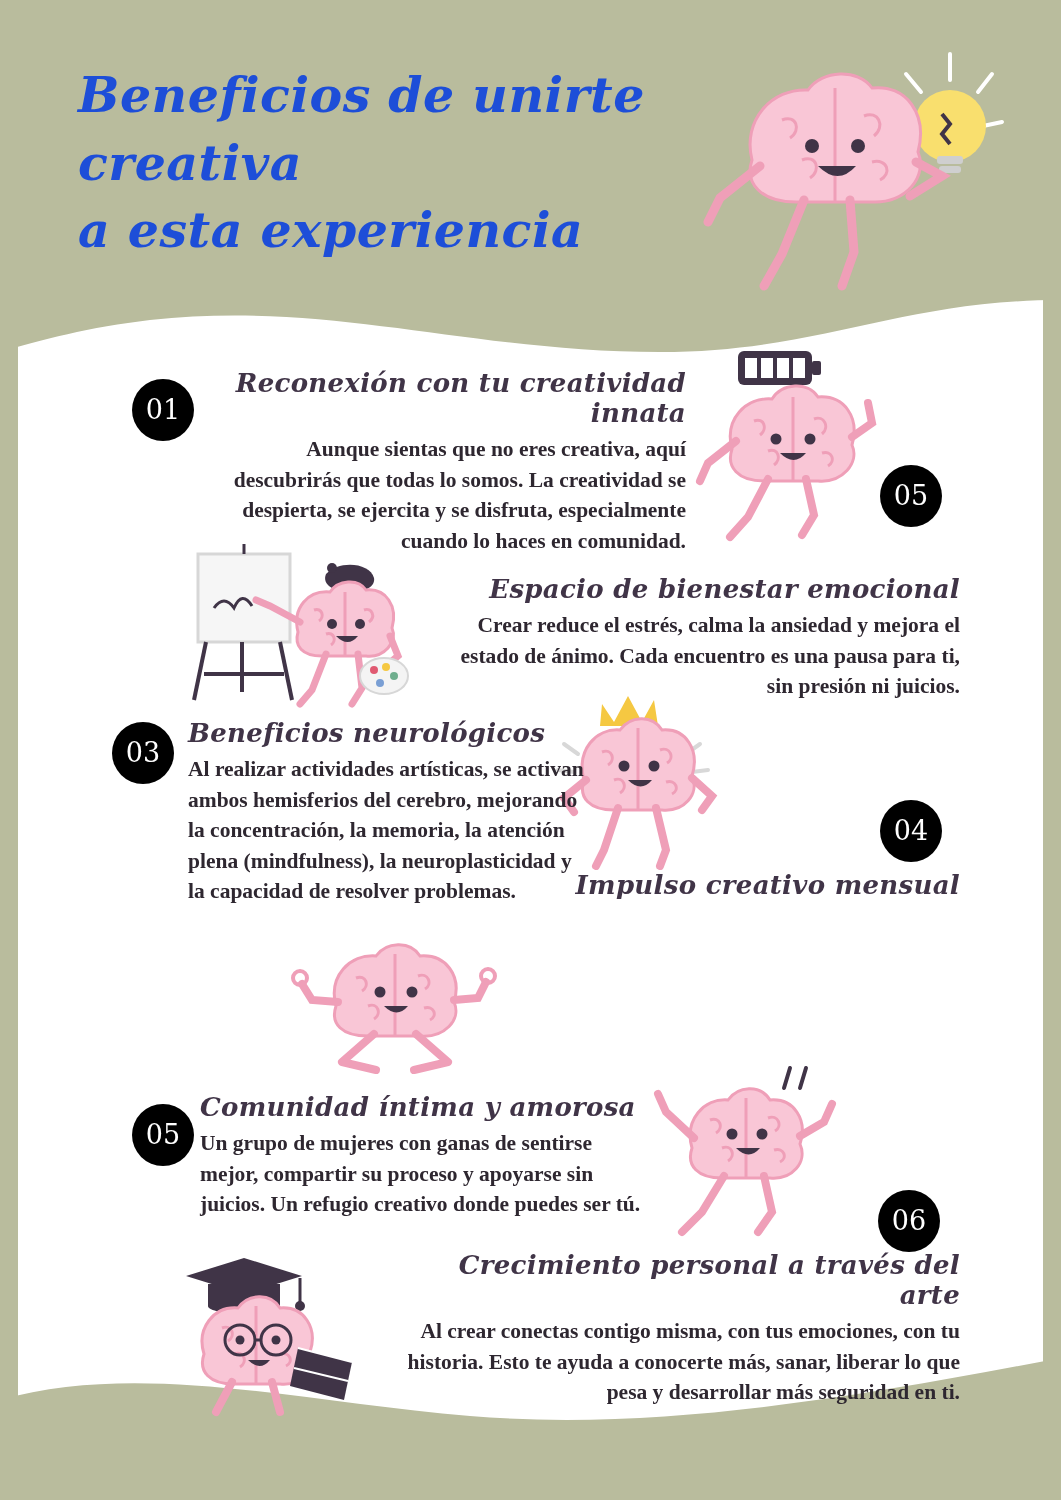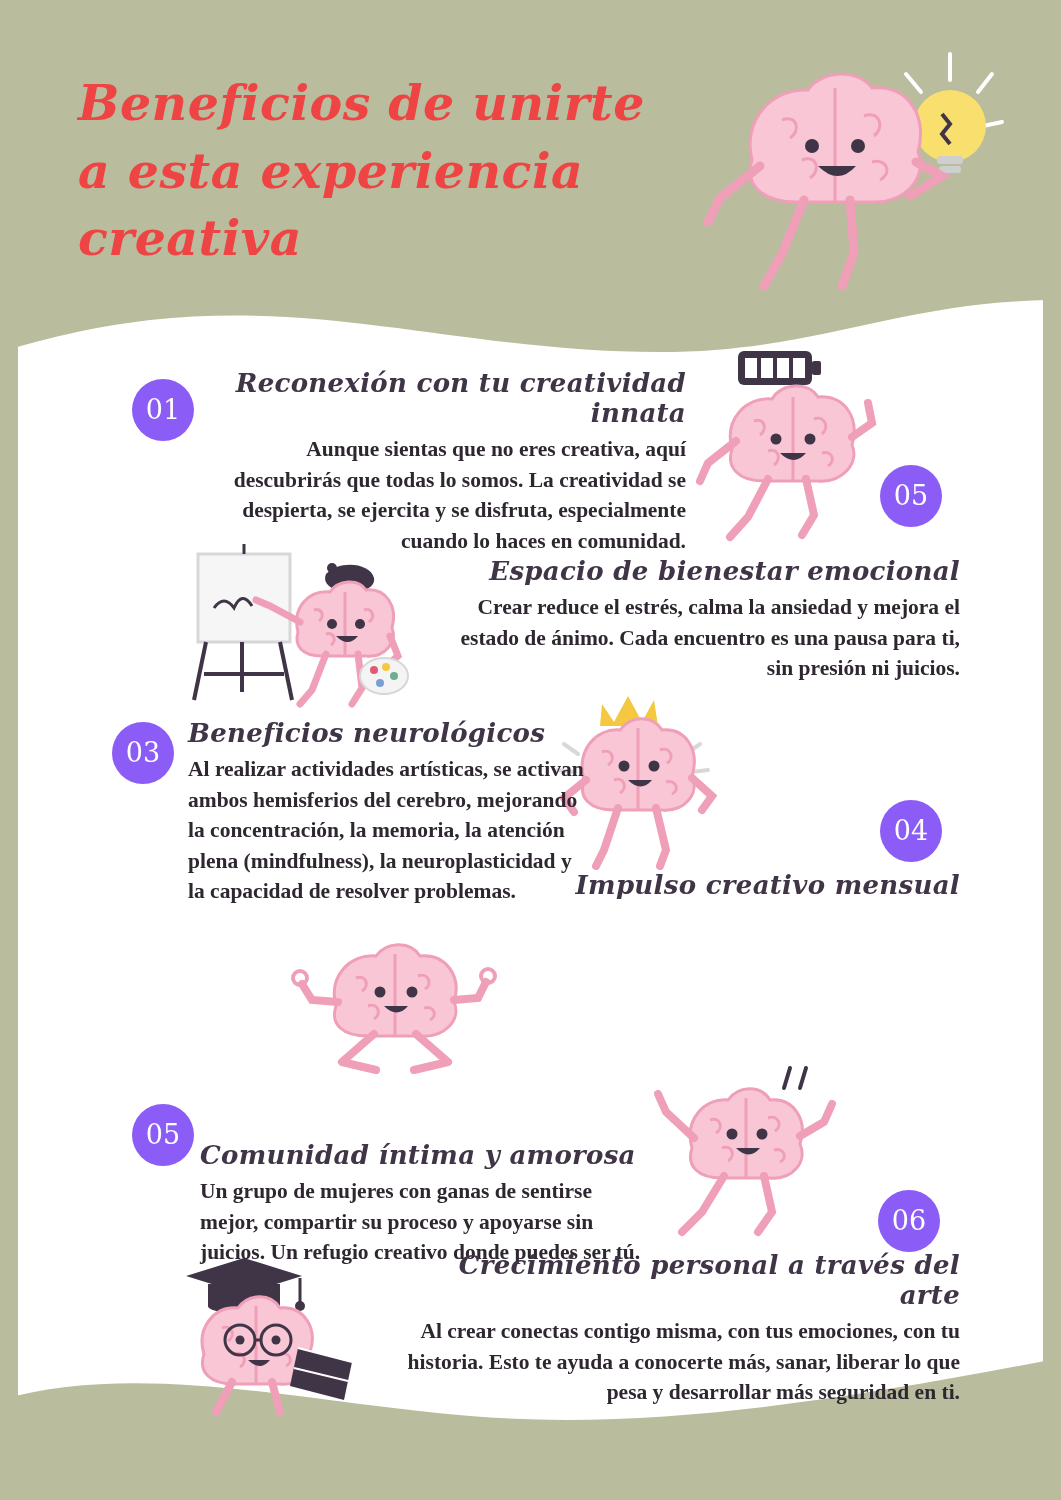--- a/index.html
+++ b/index.html
@@ -43,44 +43,44 @@
     background: #b9bc9d;
     z-index: 3;
   }
   .frame-left { left: 0; }
   .frame-right { right: 0; }
 
   
   .title {
     position: absolute;
     left: 78px;
-    top: 70px;
+    top: 62px;
     width: 640px;
     z-index: 4;
-    color: #ef4444;
+    color: #1d4ed8;
     font-family: "DejaVu Serif", serif;
     font-weight: bold;
     font-style: italic;
     font-size: 49px;
     line-height: 1.38;
     letter-spacing: 0.5px;
   }
   .title div { white-space: nowrap; }
 
   
   .item {
     position: absolute;
     z-index: 4;
   }
   .item-num {
     position: absolute;
     width: 62px;
     height: 62px;
     border-radius: 50%;
-    background: #8b5cf6;
+    background: #000000;
     color: #ffffff;
     font-family: "DejaVu Serif", serif;
     font-size: 27px;
     line-height: 62px;
     text-align: center;
     z-index: 4;
   }
   .item-title {
     font-family: "DejaVu Serif", serif;
     font-style: italic;
@@ -95,27 +95,27 @@
     font-size: 21.5px;
     line-height: 1.42;
     color: #2e2730;
     font-weight: bold;
   }
   .align-right { text-align: right; }
 
   
   #item1 { left: 208px; top: 368px; width: 478px; text-align: right; }
   #num1  { left: 132px; top: 379px; }
-  #item2 { left: 440px; top: 556px; width: 520px; }
+  #item2 { left: 440px; top: 574px; width: 520px; }
   #num2  { left: 880px; top: 465px; }
   #item3 { left: 188px; top: 718px; width: 400px; }
   #num3  { left: 112px; top: 722px; }
   #item4 { left: 540px; top: 870px; width: 420px; }
   #num4  { left: 880px; top: 800px; text-align: center; }
-  #item5 { left: 200px; top: 1140px; width: 448px; }
+  #item5 { left: 200px; top: 1092px; width: 448px; }
   #num5  { left: 132px; top: 1104px; }
   #item6 { left: 400px; top: 1250px; width: 560px; }
   #num6  { left: 878px; top: 1190px; }
 
   
   .art { position: absolute; z-index: 4; }
   #art-title  { left: 692px; top: 40px;  width: 320px; height: 290px; }
   #art-1      { left: 690px; top: 345px; width: 210px; height: 200px; }
   #art-2      { left: 180px; top: 540px; width: 240px; height: 170px; }
   #art-3      { left: 540px; top: 670px; width: 200px; height: 200px; }
@@ -132,22 +132,22 @@
     <path d="M0,0 H1061 V300 C900,300 820,352 660,352 C470,352 330,300 150,320 C90,327 40,340 0,352 Z" fill="#b9bc9d"></path>
   </svg>
   <svg class="bg-bottom" viewBox="0 0 1061 170" preserveAspectRatio="none">
     <path d="M0,70 C140,30 300,72 470,86 C660,102 860,66 1061,28 V170 H0 Z" fill="#b9bc9d"></path>
   </svg>
   <div class="frame-left"></div>
   <div class="frame-right"></div>
 
   <div class="title">
     <div>Beneficios de unirte</div>
+    <div>creativa</div>
     <div>a esta experiencia</div>
-    <div>creativa</div>
   </div>
 
   <svg class="art" id="art-title" viewBox="0 0 320 290">
     <g stroke="#ffffff" stroke-width="4" stroke-linecap="round">
       <line x1="258" y1="14" x2="258" y2="40"></line>
       <line x1="214" y1="34" x2="229" y2="52"></line>
       <line x1="300" y1="34" x2="286" y2="52"></line>
       <line x1="204" y1="82" x2="224" y2="86"></line>
       <line x1="310" y1="82" x2="291" y2="86"></line>
     </g>

